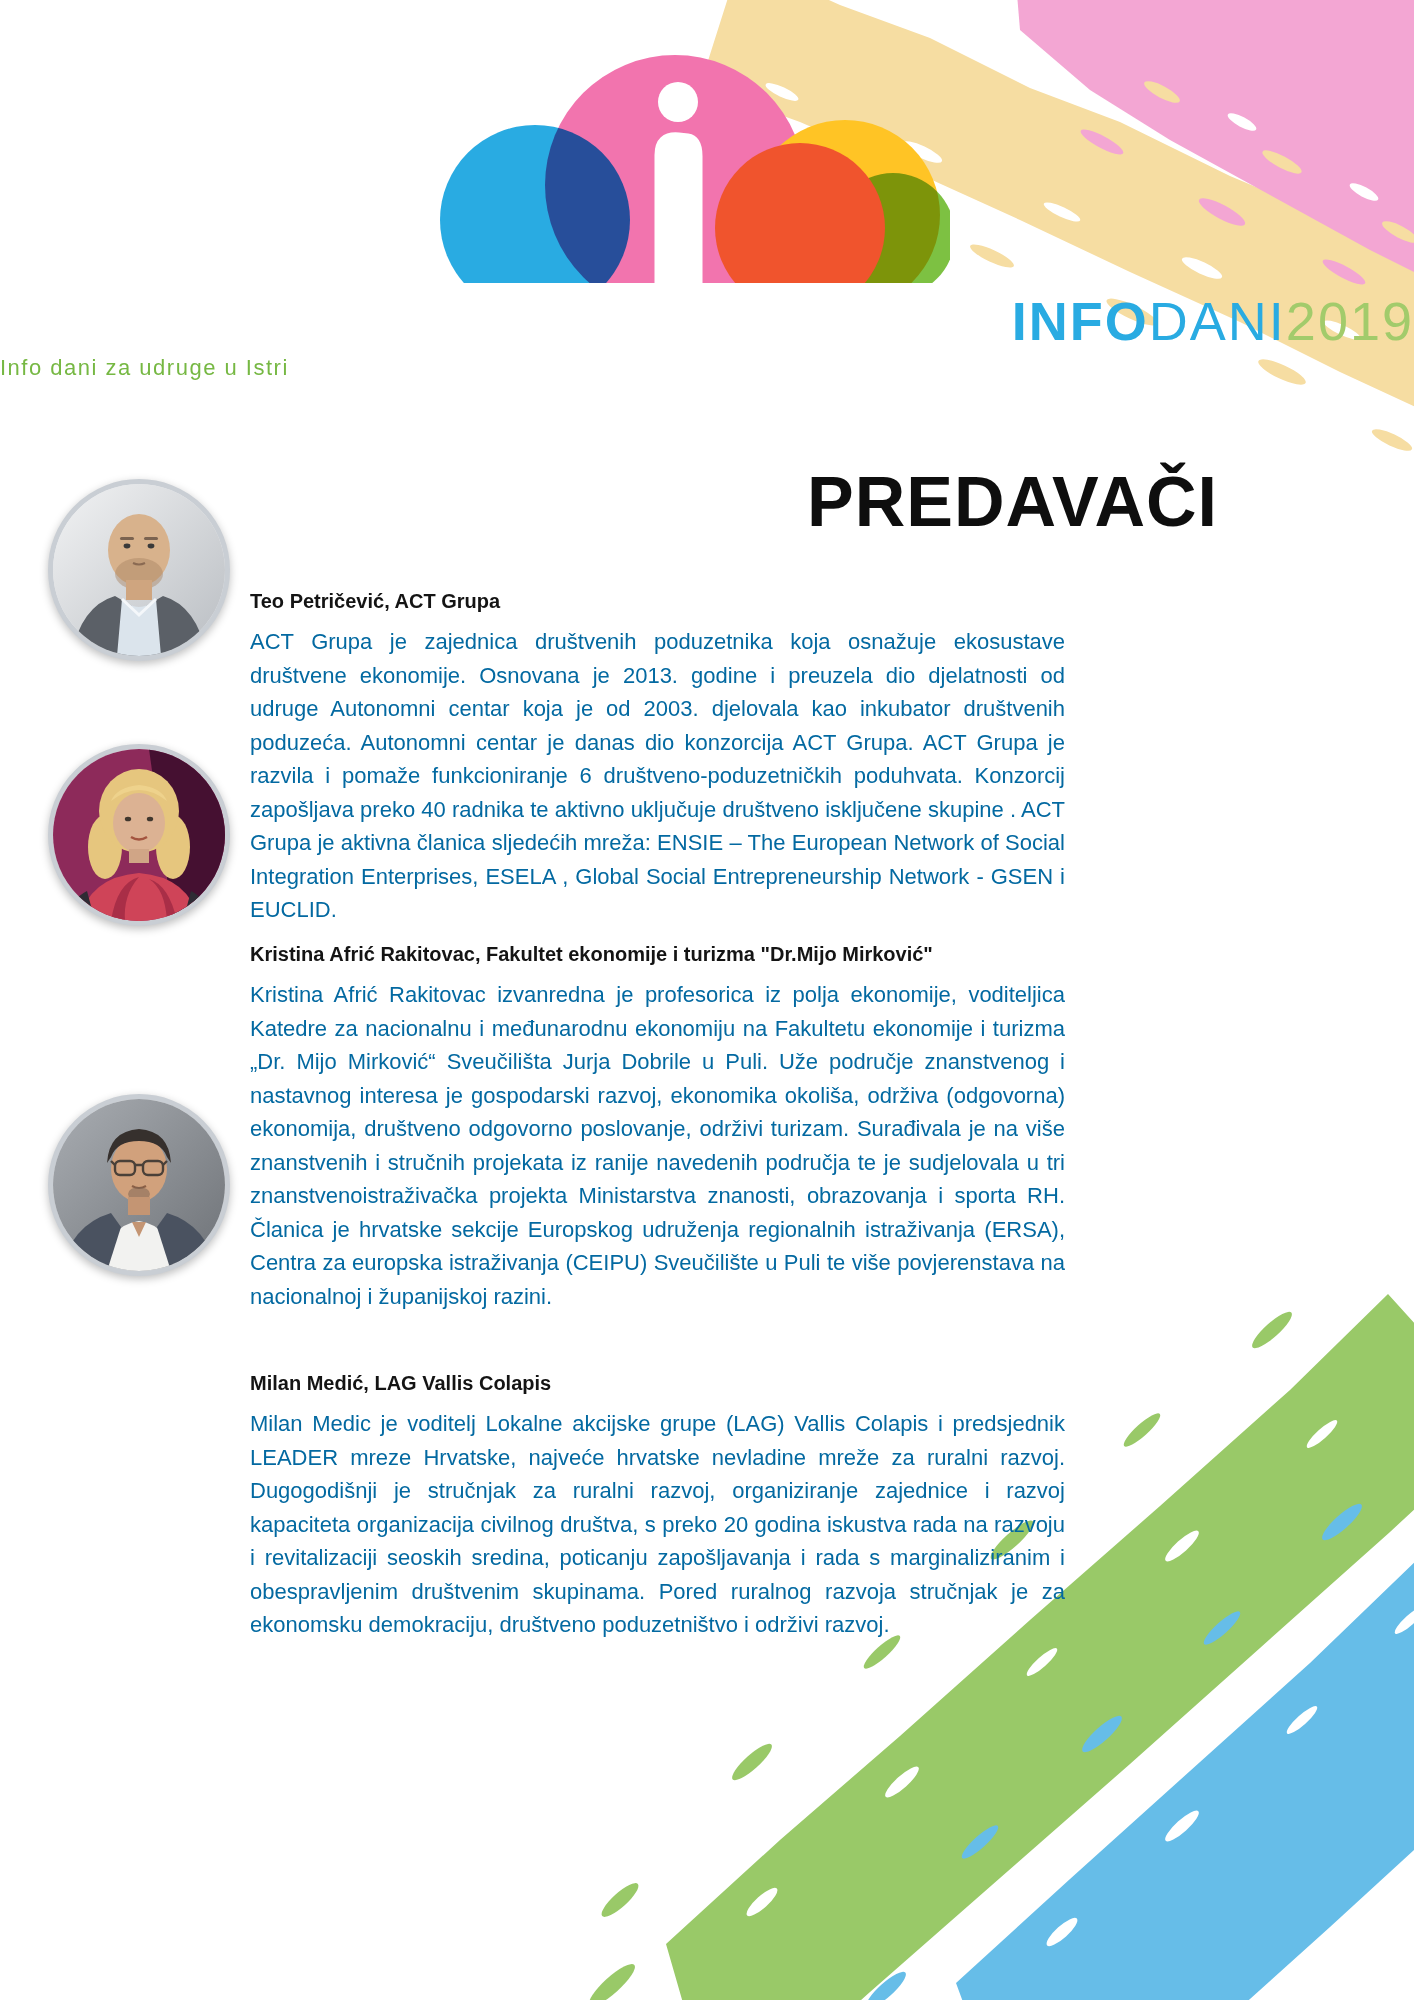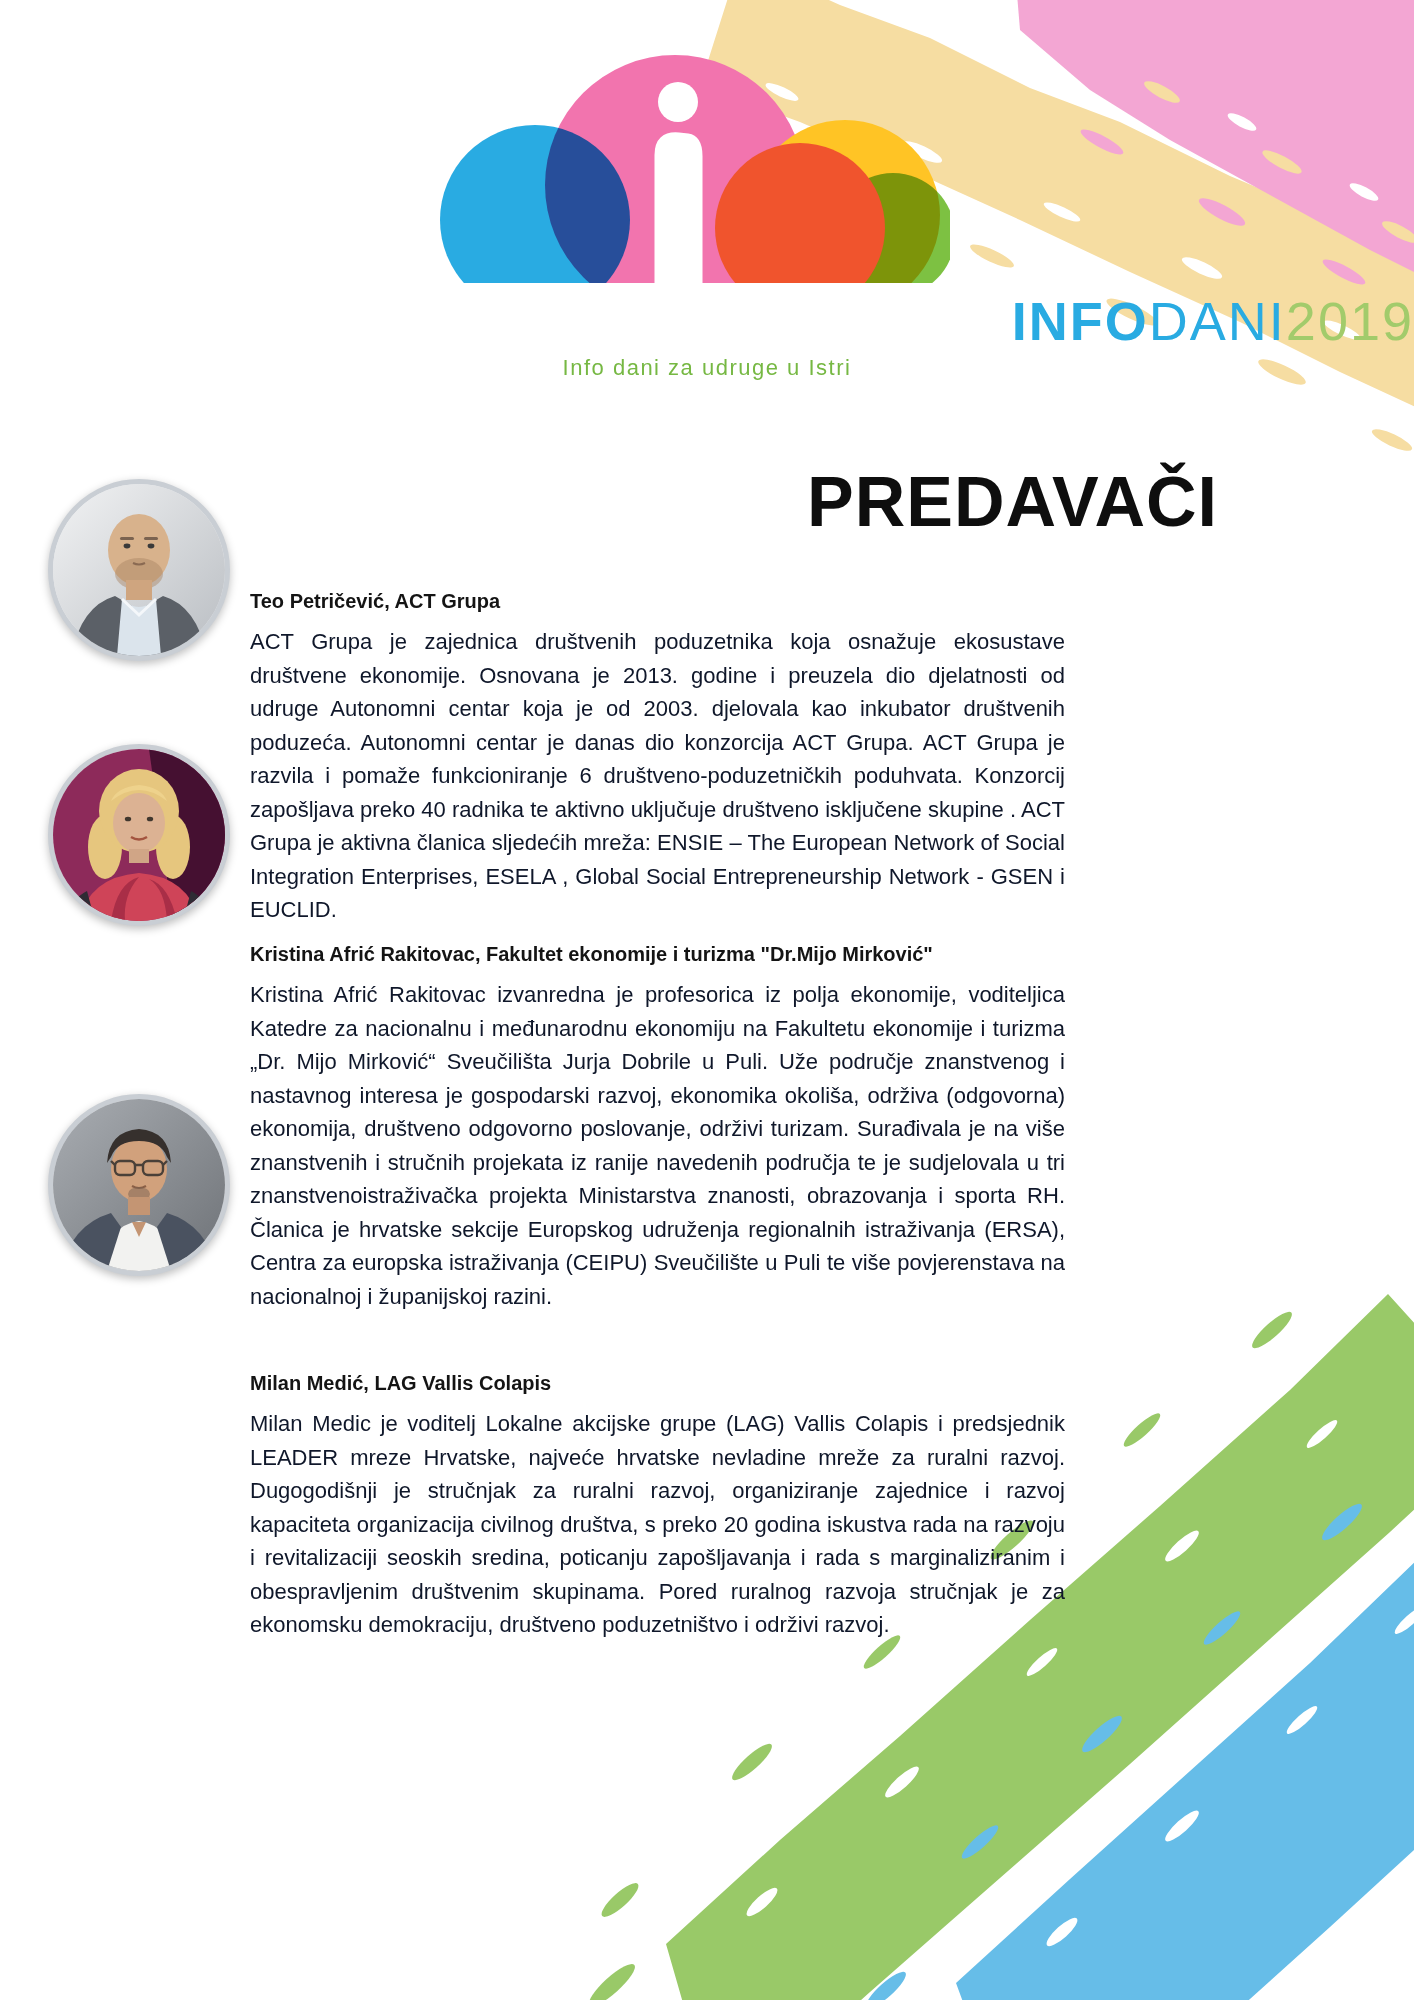--- a/index.html
+++ b/index.html
@@ -13,21 +13,21 @@
 
   .logo-mark{position:absolute; left:430px; top:50px;}
   .wordmark{
     position:absolute; left:0; top:294px; width:1414px; text-align:right;
     font-size:54px; line-height:54px; letter-spacing:2px; white-space:nowrap;
   }
   .wordmark .w-bold{color:var(--logo-cyan); font-weight:800;}
   .wordmark .w-reg{color:var(--logo-cyan); font-weight:400;}
   .wordmark .w-year{color:var(--year-green); font-weight:300;}
   .tagline{
-    position:absolute; left:0; top:355px; width:1414px; text-align:center;
+    position:absolute; left:0; top:355px; width:1414px; 
     font-size:22px; letter-spacing:1.5px; color:var(--tagline-green); font-weight:400;
   }
   .title{
     position:absolute; left:0; top:462px; width:1218px; margin:0; text-align:right;
     font-size:70px; font-weight:800; letter-spacing:1px; color:#0e0e0e;
   }
   .photo{
     position:absolute; width:172px; height:172px; border-radius:50%;
     border:5px solid #c9ced4; overflow:hidden; background:#e9eaec;
     box-shadow:0 3px 9px rgba(0,0,0,.25);
@@ -39,21 +39,21 @@
   .content{position:absolute; left:250px; width:815px;}
   .content-1{top:583px;}
   .content-2{top:936px;}
   .content-3{top:1365px;}
   .speaker-name{
     margin:0; font-size:20px; line-height:36px; font-weight:700; color:#141414;
     white-space:nowrap;
   }
   .speaker-bio{
     margin:6px 0 0 0; font-size:22px; line-height:33.5px; font-weight:300;
-    color:#0f172a; text-align:justify;
+    color:#0369a1; text-align:justify;
   }
 </style>
 </head>
 <body>
 
 <div class="page">
 
   <svg class="deco deco-tr" width="724" height="520" viewBox="690 0 724 520">
     <path fill="var(--deco-tan)" d="M740,-40 L840,5 L930,38 L1030,88 L1120,122 L1230,176 L1330,218 L1480,282
       L1452,424 L1340,372 L1240,322 L1130,272 L1020,220 L910,170 L800,122 L700,86 Z"></path>

